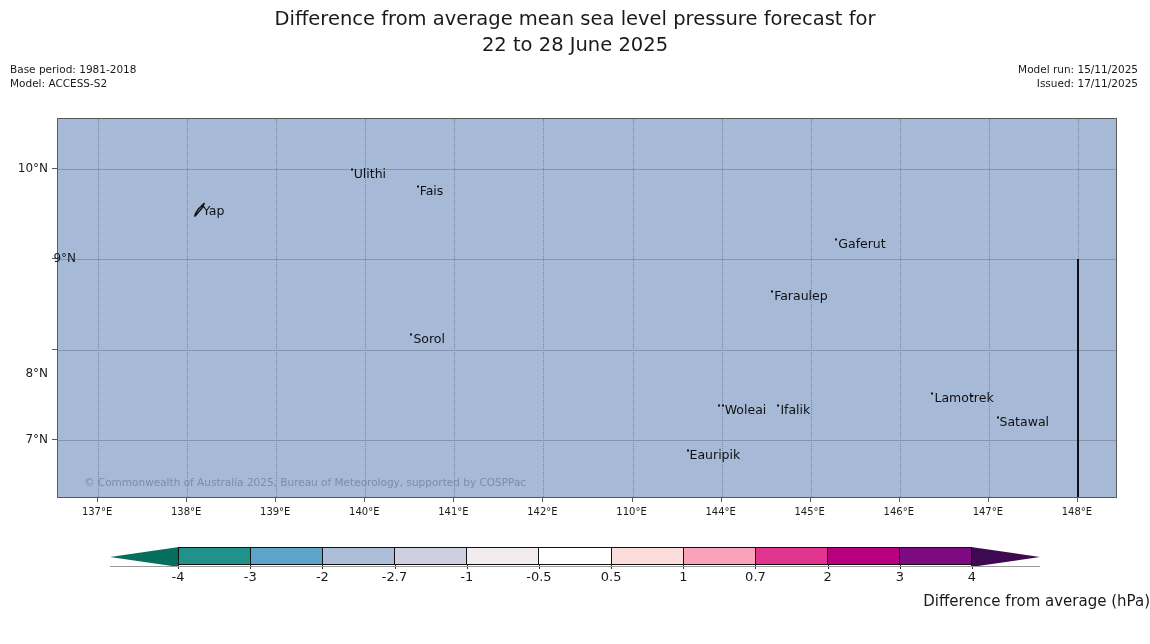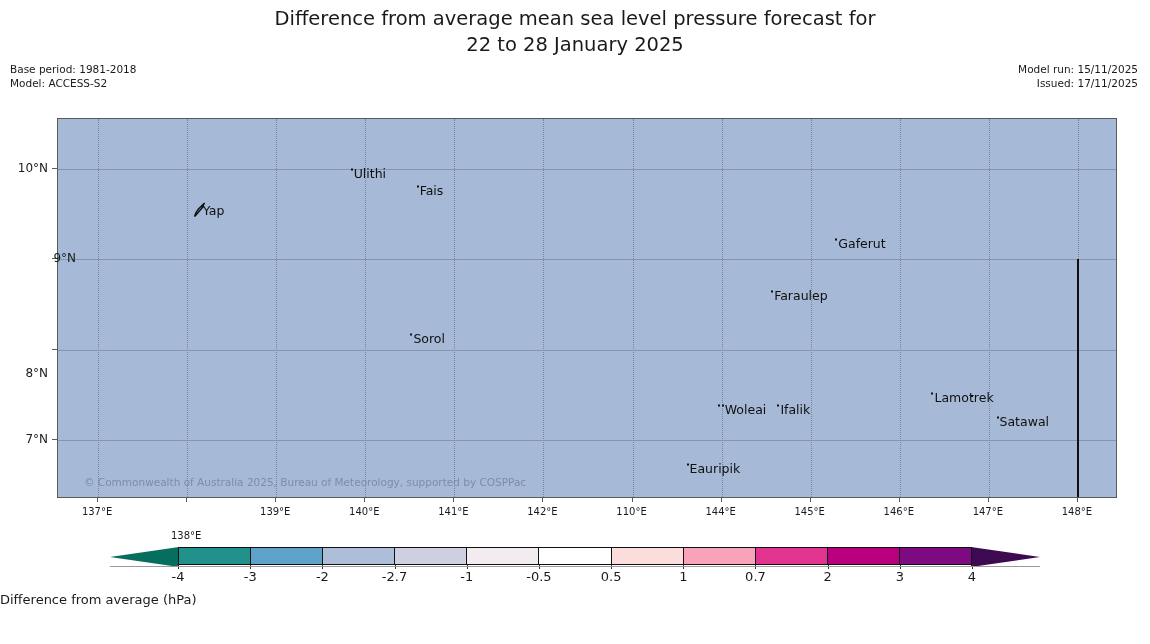--- a/index.html
+++ b/index.html
@@ -187,38 +187,38 @@
   .cbar-tickmark {
     position: absolute;
     top: 20px;
     width: 1px; height: 4px;
     background: #333;
   }
   #cbar-title {
     position: absolute;
     left: 0; top: 592px;
     width: 1150px;
-    text-align: left;
-    font-size: 13px;
+    text-align: right;
+    font-size: 15px;
     color: #1a1a1a;
   }
   #cbar-baseline {
     position: absolute;
     left: 110px; top: 566px;
     width: 930px; height: 1px;
     background: #9a9a9a;
   }
 </style>
 </head>
 <body>
 
 <div id="page">
 
   <div class="title">Difference from average mean sea level pressure forecast for
-22 to 28 January 2025</div>
+22 to 28 June 2025</div>
   <div class="meta left">Base period: 1981-2018
 Model: ACCESS-S2</div>
   <div class="meta right">Model run: 15/11/2025
 Issued: 17/11/2025</div>
 
   <div id="map">
     <div class="copyright">© Commonwealth of Australia 2025, Bureau of Meteorology, supported by COSPPac</div>
   <div class="grid-v" style="left: 40.084px;"></div>
       <div class="grid-v" style="left: 129.16px;"></div>
       <div class="grid-v" style="left: 218.235px;"></div>
@@ -243,29 +243,29 @@
           <path d="M9.5 5 L11.5 7" stroke="#101010" stroke-width="1.4"></path>
         </svg></div>
       <div class="place" style="left: 144.849px; top: 91.381px;"><span>Yap</span></div>
       <div class="place" style="left: 777.286px; top: 123.952px;"><span class="dot"></span><span>Gaferut</span></div>
       <div class="place" style="left: 713.151px; top: 175.524px;"><span class="dot"></span><span>Faraulep</span></div>
       <div class="place" style="left: 352.395px; top: 218.952px;"><span class="dot"></span><span>Sorol</span></div>
       <div class="place" style="left: 873.487px; top: 277.762px;"><span class="dot"></span><span>Lamotrek</span></div>
       <div class="place" style="left: 659.706px; top: 289.524px;"><span class="dot2"></span><span>Woleai</span></div>
       <div class="place" style="left: 719.387px; top: 289.524px;"><span class="dot"></span><span>Ifalik</span></div>
       <div class="place" style="left: 938.513px; top: 302.19px;"><span class="dot"></span><span>Satawal</span></div>
-      <div class="place" style="left: 628.529px; top: 349px; text-align: center;"><span class="dot"></span><span>Eauripik</span></div>
+      <div class="place" style="left: 628.529px; top: 335px; text-align: center;"><span class="dot"></span><span>Eauripik</span></div>
       <div class="lonely-dot" style="left: 913.025px; top: 275.952px;"></div>
     </div>
 
   <div id="axes-layer">
       <div class="tickmark-x" style="left: 97.084px;"></div>
       <div class="xtick" style="left: 97.084px;">137°E</div>
       <div class="tickmark-x" style="left: 186.16px;"></div>
-      <div class="xtick" style="left: 186.16px; margin-top: 24px;">138°E</div>
+      <div class="xtick" style="left: 186.16px;">138°E</div>
       <div class="tickmark-x" style="left: 275.235px;"></div>
       <div class="xtick" style="left: 275.235px;">139°E</div>
       <div class="tickmark-x" style="left: 364.311px;"></div>
       <div class="xtick" style="left: 364.311px;">140°E</div>
       <div class="tickmark-x" style="left: 453.387px;"></div>
       <div class="xtick" style="left: 453.387px;">141°E</div>
       <div class="tickmark-x" style="left: 542.462px;"></div>
       <div class="xtick" style="left: 542.462px;">142°E</div>
       <div class="tickmark-x" style="left: 631.538px;"></div>
       <div class="xtick" style="left: 631.538px;">110°E</div>

